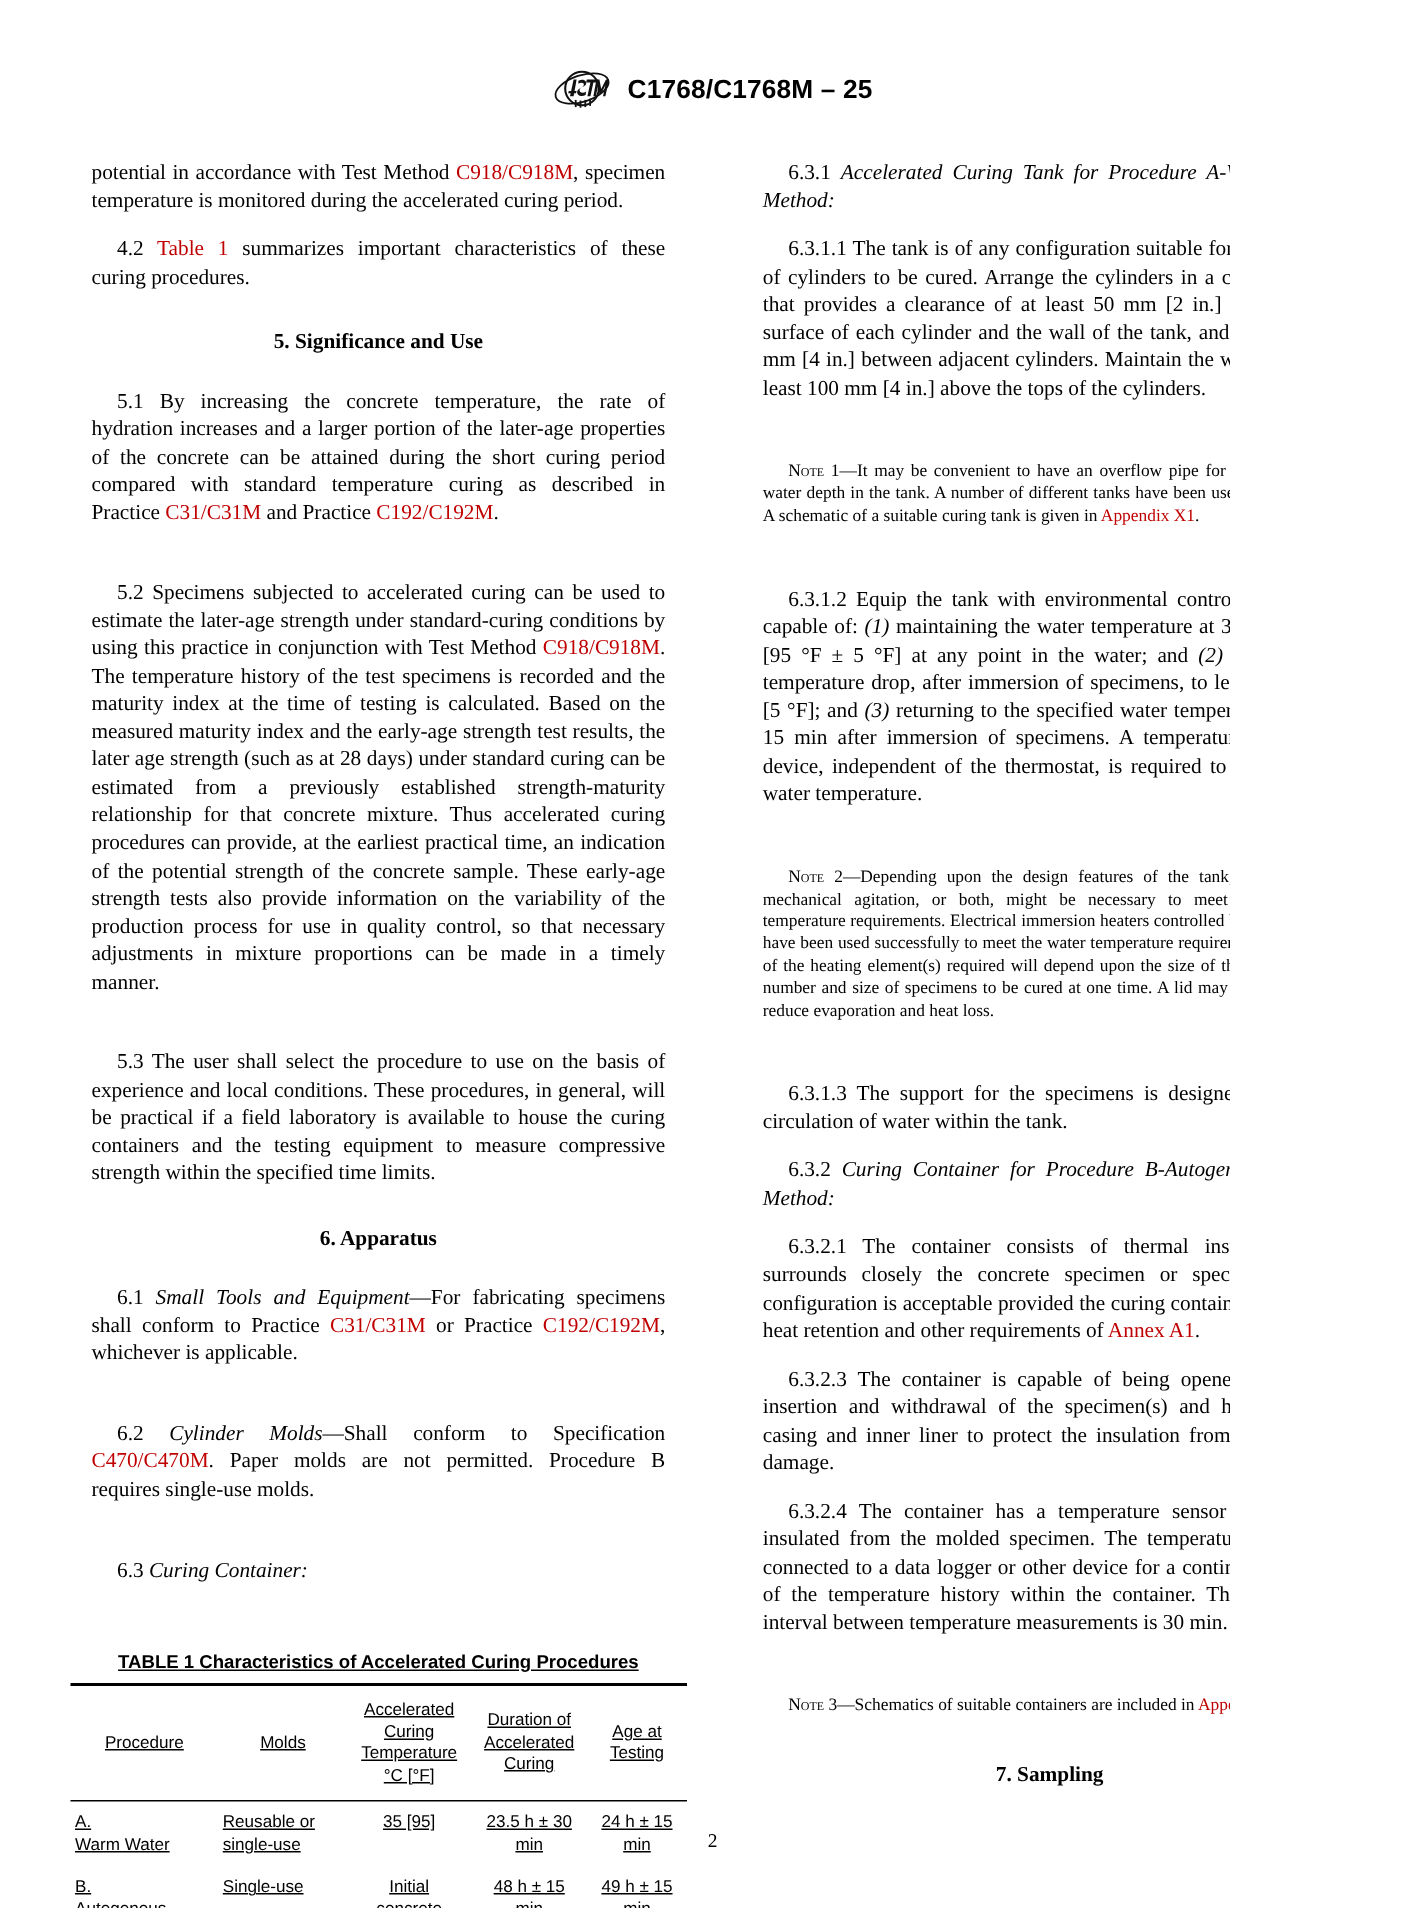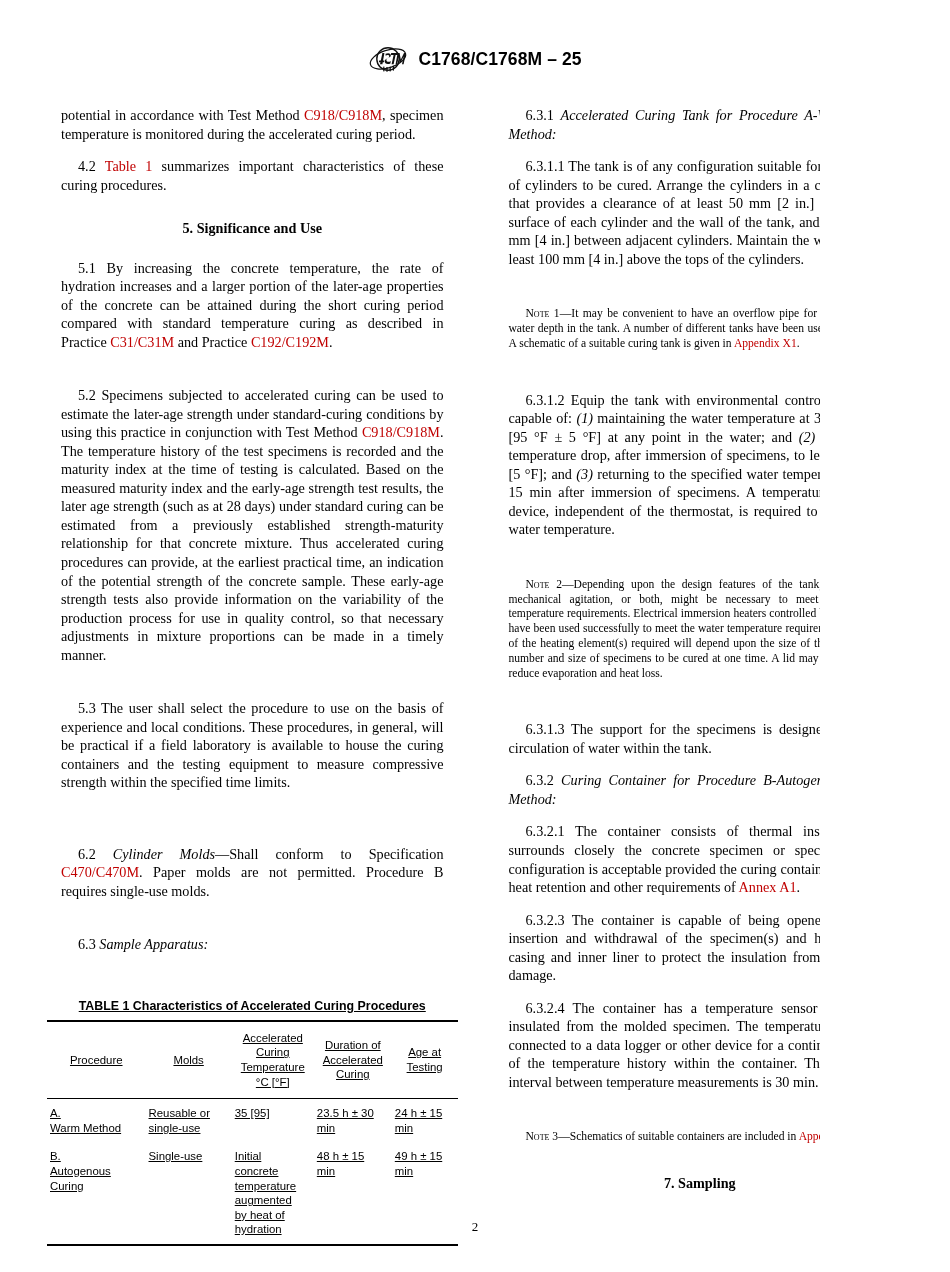--- a/index.html
+++ b/index.html
@@ -117,21 +117,21 @@
   table.astm-table thead th {
     font-weight: normal;
     text-align: center;
     vertical-align: middle;
     padding: 9px 3px 9px 3px;
   }
   table.astm-table thead th.first-col {
     text-align: center;
   }
   table.astm-table tbody td {
-    text-align: left;
+    text-align: center;
     vertical-align: top;
     padding: 7px 3px 7px 3px;
   }
   table.astm-table tbody td.cell-left {
     text-align: left;
   }
   .rule-top { border-top: 2.4px solid #000; }
   .rule-head { border-bottom: 1.1px solid #000; }
   .rule-bottom { border-bottom: 2.4px solid #000; }
 
@@ -192,28 +192,30 @@
 
       <p class="indent"><span>5.1 By increasing the concrete temperature, the rate of hydration increases and a larger portion of the later-age properties of the concrete can be attained during the short curing period compared with standard temperature curing as described in Practice </span><span class="ref">C31/C31M</span><span> and Practice </span><span class="ref">C192/C192M</span><span>.</span></p>
 
       <div class="spacer-sm"></div>
       <p class="indent"><span>5.2 Specimens subjected to accelerated curing can be used to estimate the later-age strength under standard-curing conditions by using this practice in conjunction with Test Method </span><span class="ref">C918/C918M</span><span>. The temperature history of the test specimens is recorded and the maturity index at the time of testing is calculated. Based on the measured maturity index and the early-age strength test results, the later age strength (such as at 28 days) under standard curing can be estimated from a previously established strength-maturity relationship for that concrete mixture. Thus accelerated curing procedures can provide, at the earliest practical time, an indication of the potential strength of the concrete sample. These early-age strength tests also provide information on the variability of the production process for use in quality control, so that necessary adjustments in mixture proportions can be made in a timely manner.</span></p>
 
       <div class="spacer-sm"></div>
       <p class="indent">5.3  The user shall select the procedure to use on the basis of experience and local conditions. These procedures, in general, will be practical if a field laboratory is available to house the curing containers and the testing equipment to measure compressive strength within the specified time limits.</p>
 
       <div class="spacer-md"></div>
-      <div class="spacer-sm"></div>
-
+      <p class="sec-head">6.  Apparatus</p>
+      <div class="spacer-sm"></div>
+
+      <p class="indent"><span>6.1 </span><span class="it">Small Tools and Equipment</span><span>—For fabricating specimens shall conform to Practice </span><span class="ref">C31/C31M</span><span> or Practice </span><span class="ref">C192/C192M</span><span>, whichever is applicable.</span></p>
 
       <div class="spacer-sm"></div>
       <p class="indent"><span>6.2 </span><span class="it">Cylinder Molds</span><span>—Shall conform to Specification </span><span class="ref">C470/C470M</span><span>. Paper molds are not permitted. Procedure B requires single-use molds.</span></p>
 
       <div class="spacer-sm"></div>
-      <p class="indent"><span>6.3 </span><span class="it">Sample Apparatus:</span></p>
+      <p class="indent"><span>6.3 </span><span class="it">Curing Container:</span></p>
 
       <div class="table-wrap" style="margin-top:45px;text-decoration:underline;">
         <div class="table-title">TABLE 1 Characteristics of Accelerated Curing Procedures</div>
         <table class="astm-table">
           <thead>
             <tr class="rule-top rule-head">
               <th class="col-procedure first-col">Procedure</th>
               <th class="col-molds">Molds</th>
               <th class="col-temp">
                 <span>Accelerated</span><br>
@@ -229,21 +231,21 @@
               <th class="col-age">
                 <span>Age at</span><br>
                 <span>Testing</span>
               </th>
             </tr>
           </thead>
           <tbody>
             <tr>
               <td class="cell-left">
                 <span>A.</span><br>
-                <span>Warm Method</span>
+                <span>Warm Water</span>
               </td>
               <td class="cell-left">
                 <span>Reusable or</span><br>
                 <span>single-use</span>
               </td>
               <td>
                 <span>35 [95]</span>
               </td>
               <td>
                 <span>23.5 h ± 30</span><br>

